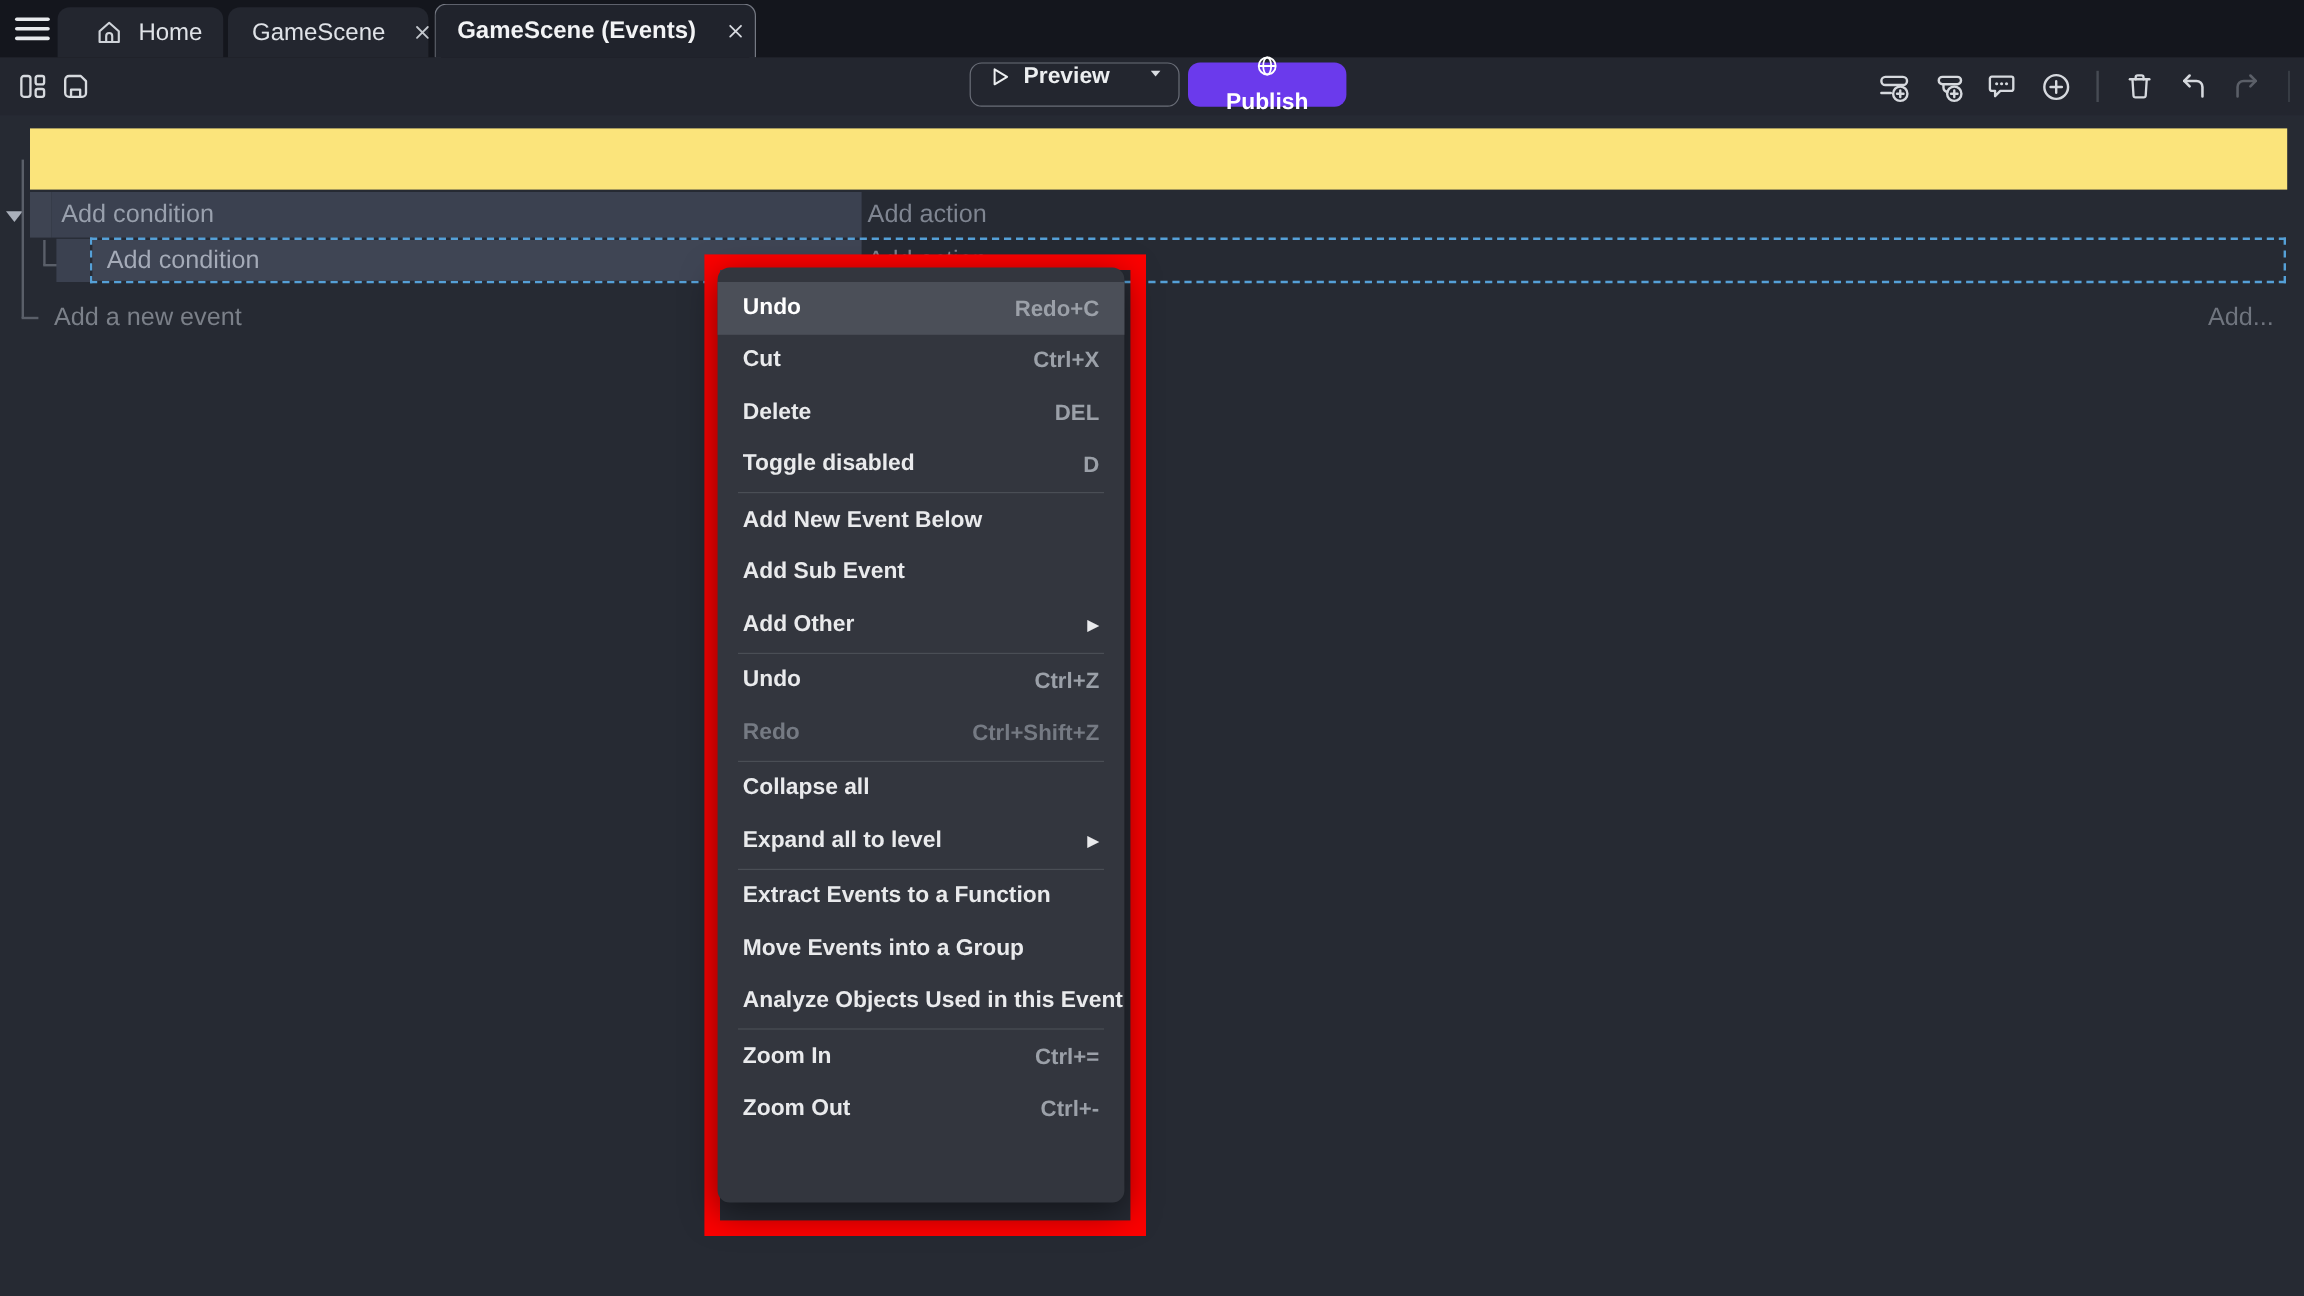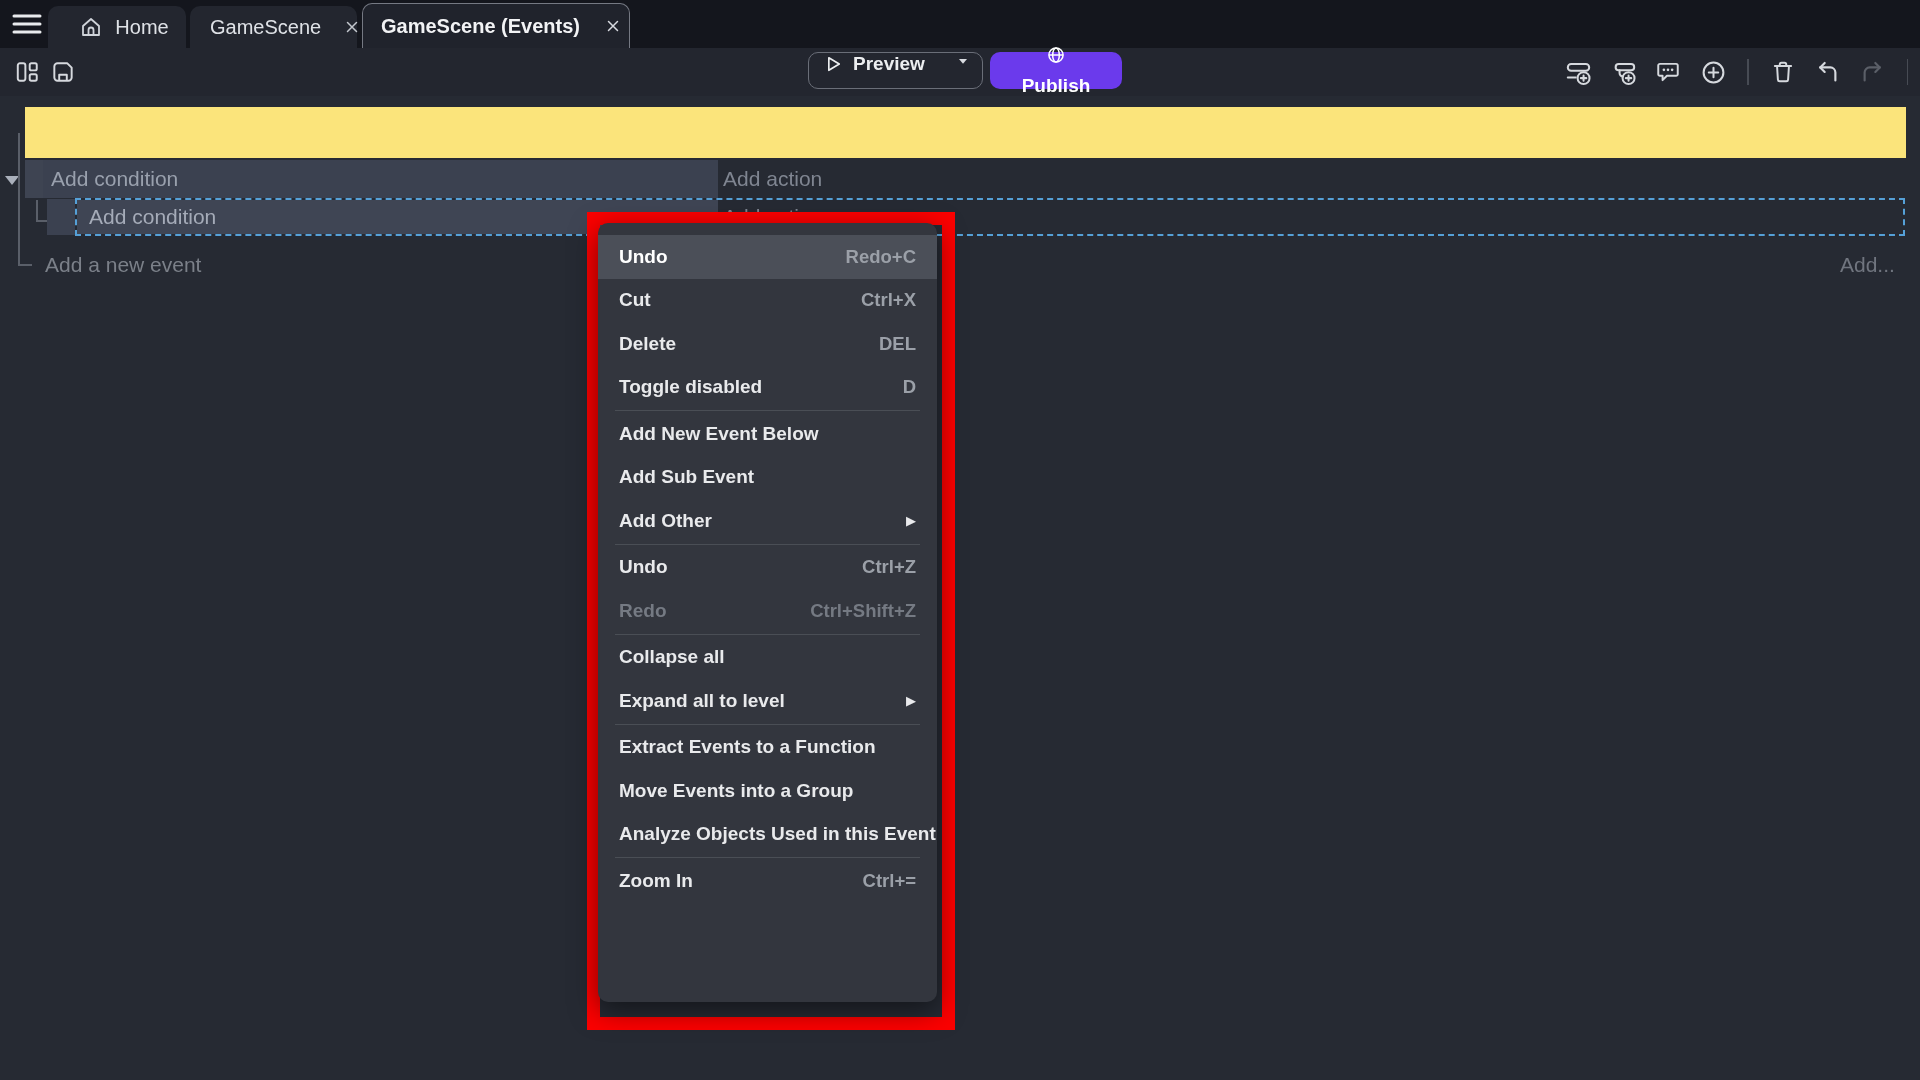--- a/index.html
+++ b/index.html
@@ -292,14 +292,18 @@
         <span class="mi-label">Move Events into a Group</span>
       </div>
       <div class="menu-item">
         <span class="mi-label">Analyze Objects Used in this Event</span>
       </div>
       <div class="menu-divider"></div>
       <div class="menu-item">
         <span class="mi-label">Zoom In</span>
         <span class="mi-shortcut">Ctrl+=</span>
       </div>
+      <div class="menu-item">
+        <span class="mi-label">Zoom Out</span>
+        <span class="mi-shortcut">Ctrl+-</span>
+      </div>
     </div>
 </div>
 
 </body></html>

